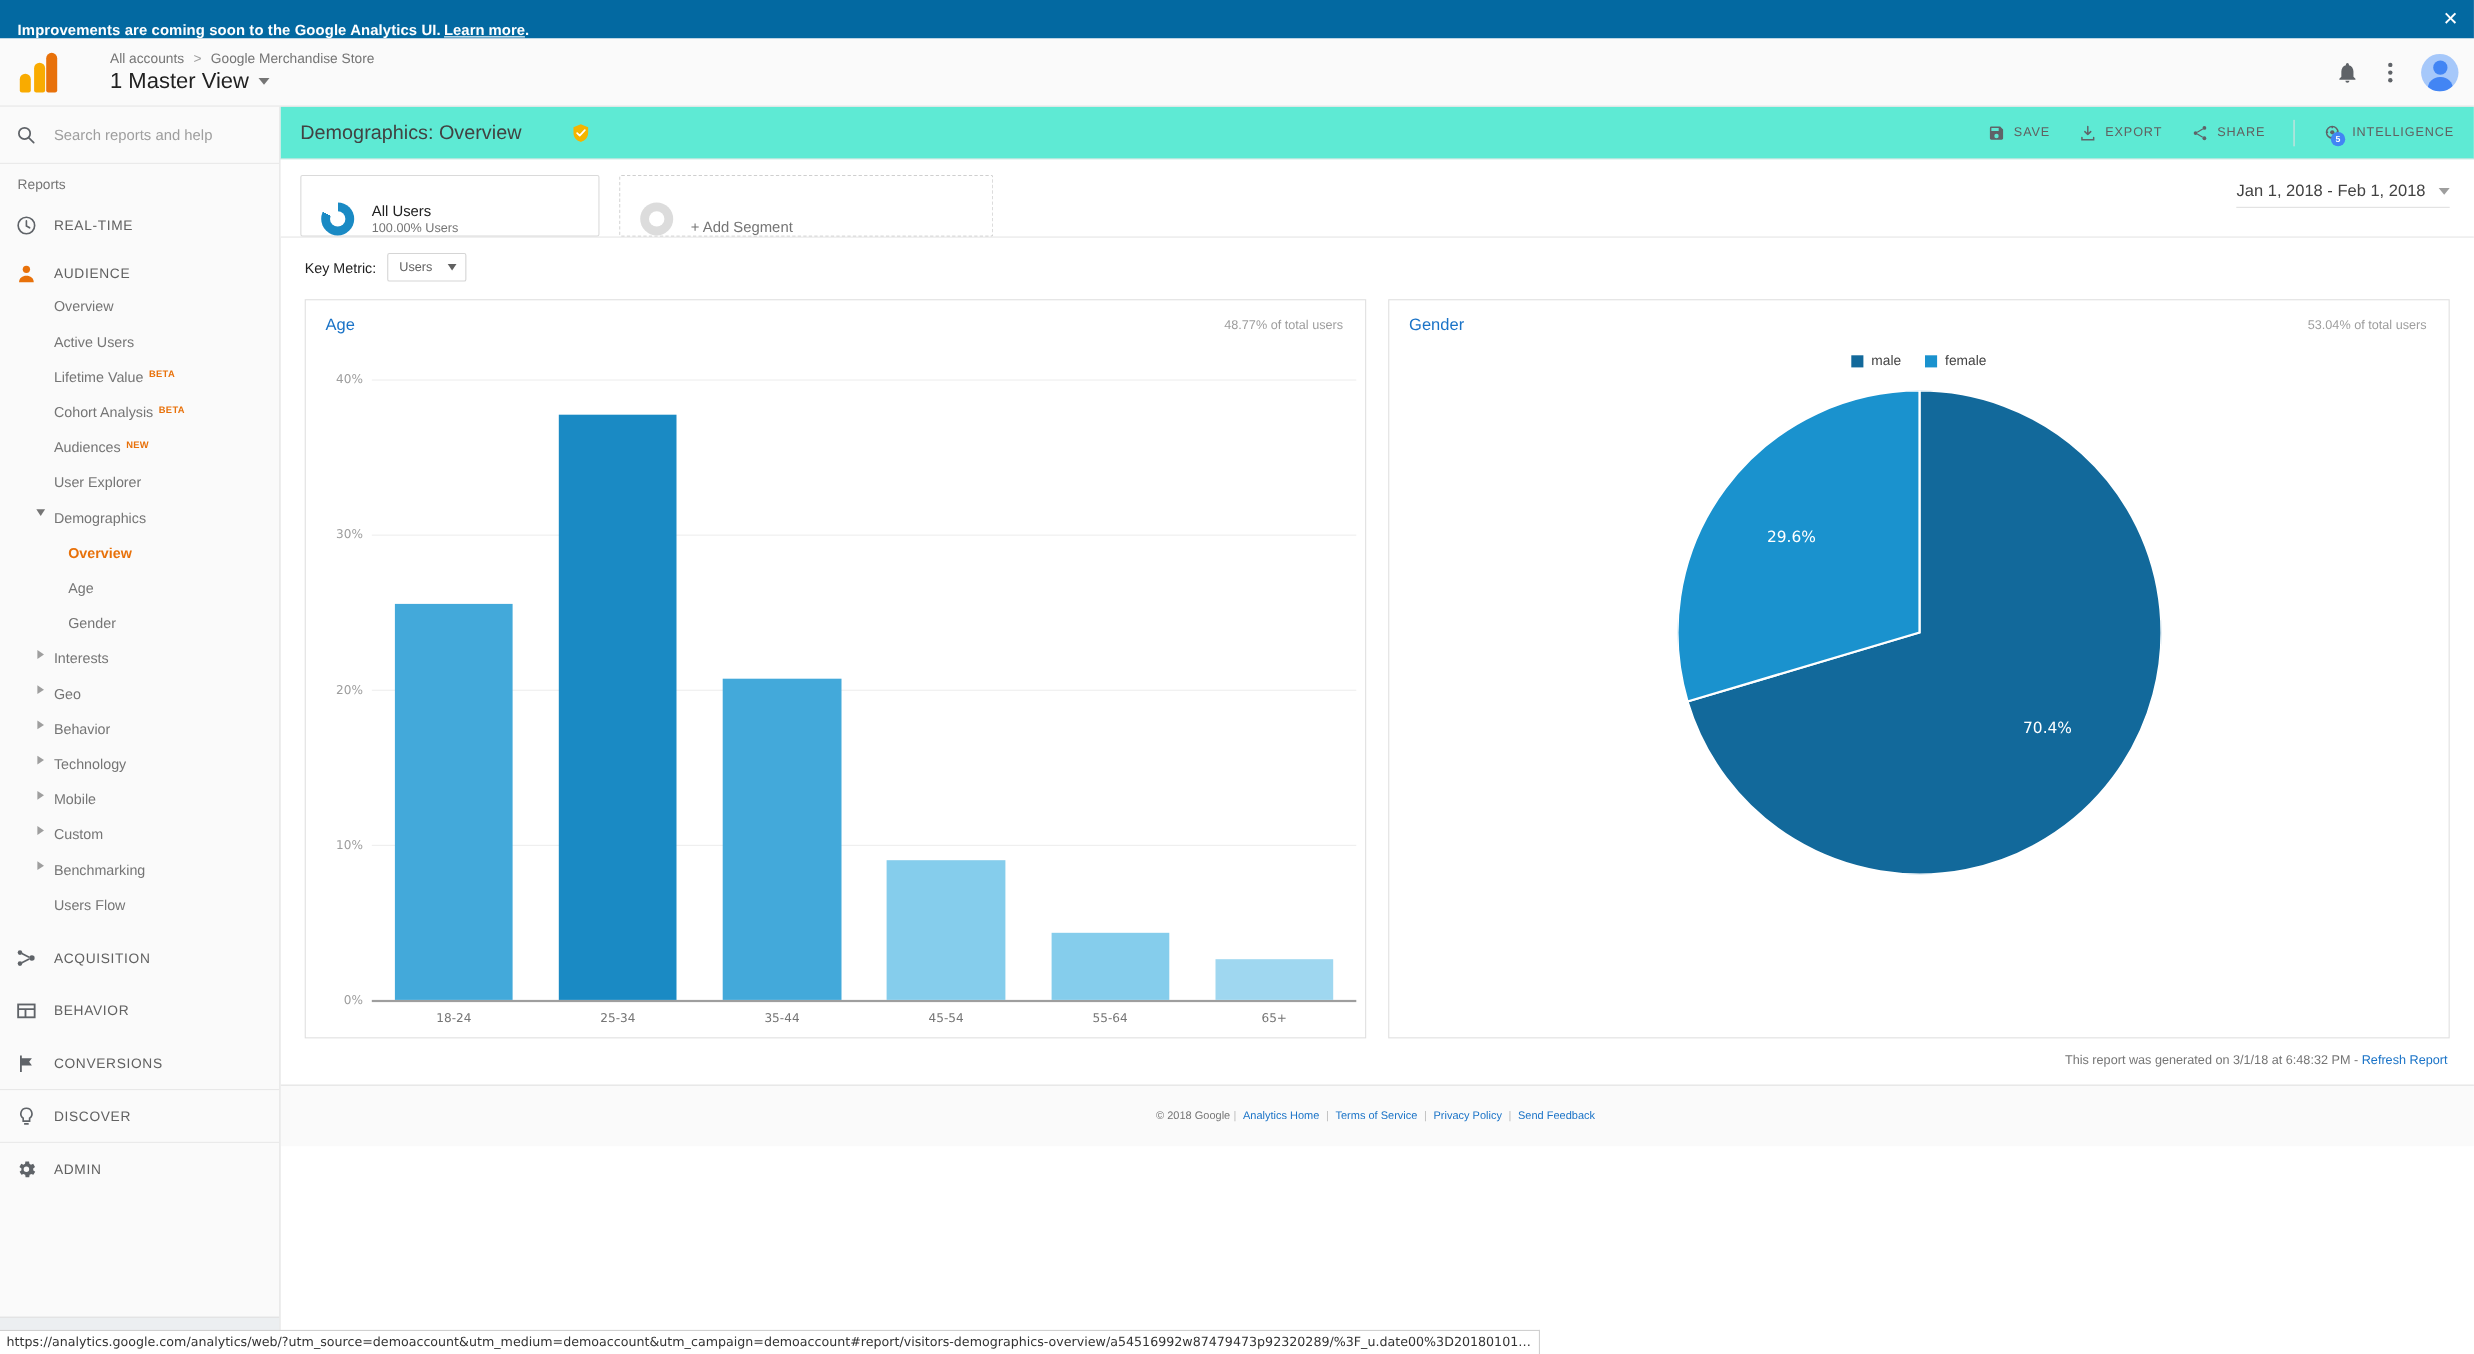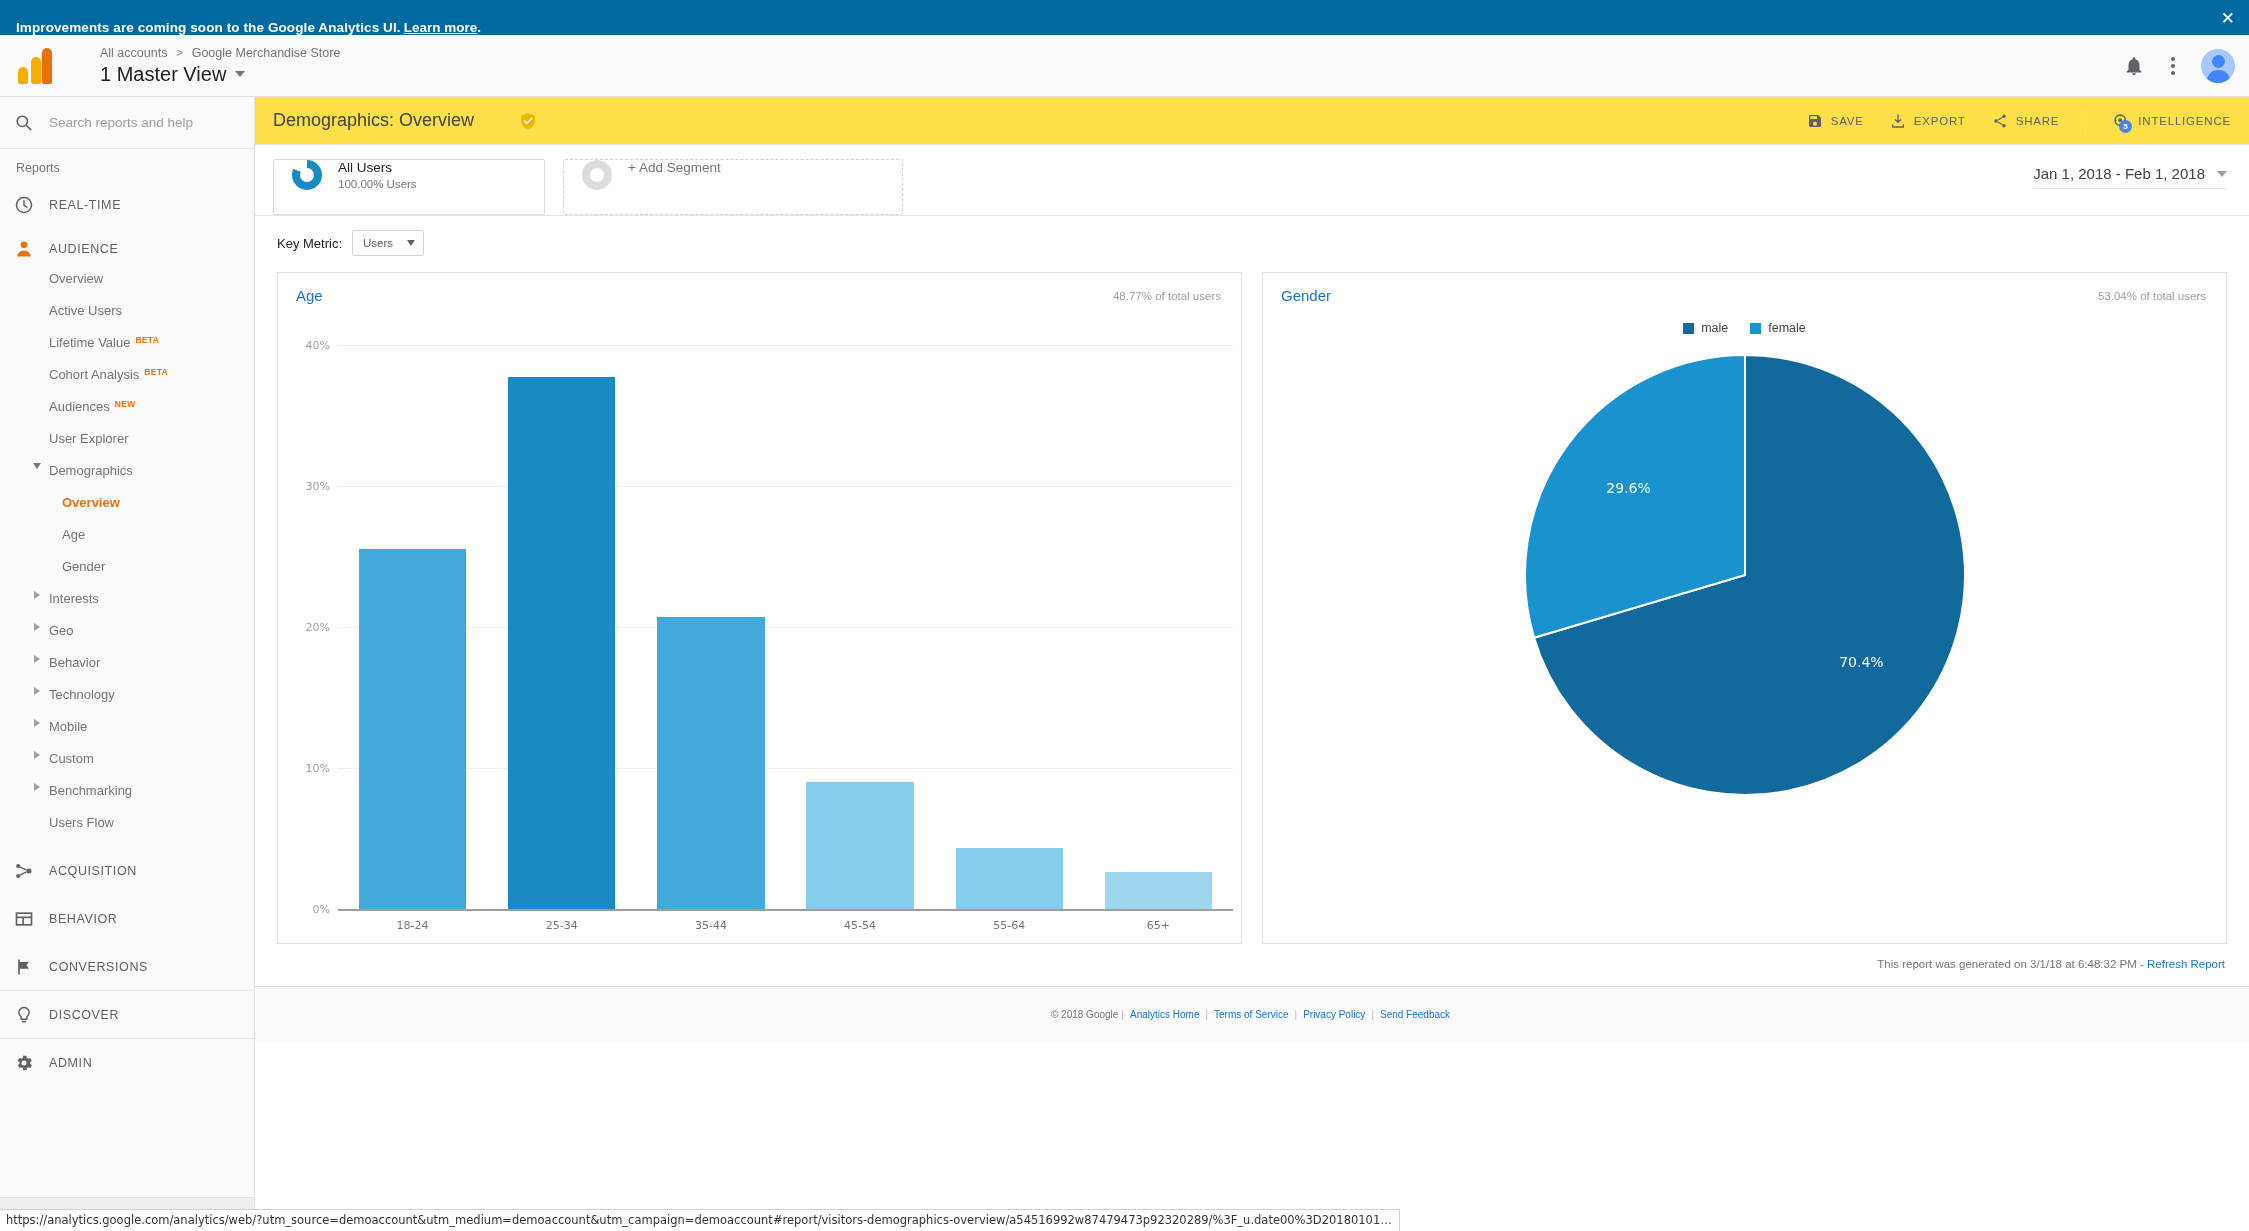--- a/index.html
+++ b/index.html
@@ -136,21 +136,21 @@
     background: #eceff1; border-top: 1px solid #e0e0e0;
     display: flex; align-items: center; justify-content: flex-end;
     padding-right: 16px; cursor: pointer;
   }
 
   
   .content { flex: 1; background: #ffffff; display: flex; flex-direction: column; overflow: hidden; }
 
   .report-title-bar {
     height: 48px; display: flex; align-items: center;
-    padding: 0 36px 0 18px; background: #fde047;
+    padding: 0 36px 0 18px; background: #5eead4;
     border-bottom: 1px solid #e5e5e5;
     position: relative;
     gap: 37px;
   }
   .report-title { font-size: 18px; color: #424242; }
   .shield {
     width: 16px; height: 18px; margin-left: 9px; position: relative; display:inline-block;
   }
   .toolbar-actions {
     position: absolute; right: 18px; top: 50%; transform: translateY(-50%);
@@ -168,21 +168,21 @@
     font-weight: bold;
   }
 
   .segment-bar {
     background: #fff; padding: 14px 18px 0 18px;
     display: flex; align-items: flex-start; position: relative;
     border-bottom: 1px solid #e5e5e5;
   }
   .segment-chip {
     width: 272px; height: 56px; border: 1px solid #dadada; border-radius: 2px;
-    display: flex; align-items: flex-start; padding-left: 18px; cursor: pointer; background: #fff;
+    display: flex; align-items: flex-end; padding-left: 18px; cursor: pointer; background: #fff;
   }
   .segment-chip.dashed { border: 1px dashed #cfcfcf; width: 340px; margin-left: 18px; }
   .donut {
     width: 30px; height: 30px; border-radius: 50%;
     background: conic-gradient(#1a8ac4 0 82%, #ffffff 82% 100%);
     position: relative; margin-right: 16px; flex: none;
   }
   .donut::after {
     content: ''; position: absolute; inset: 8px; background: #fff; border-radius: 50%;
   }

